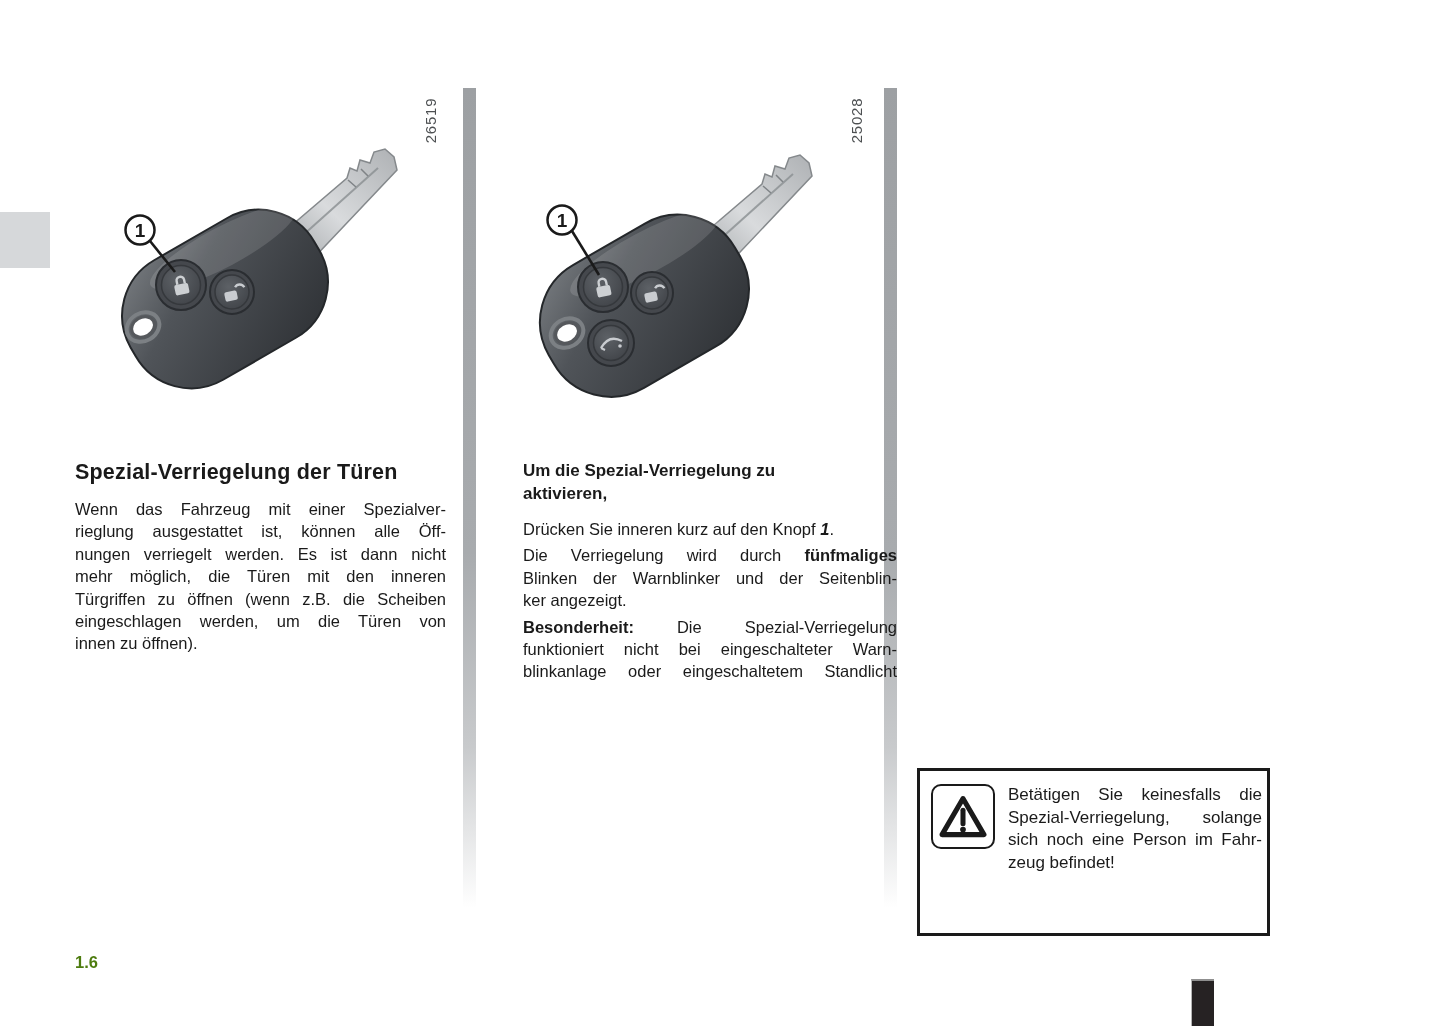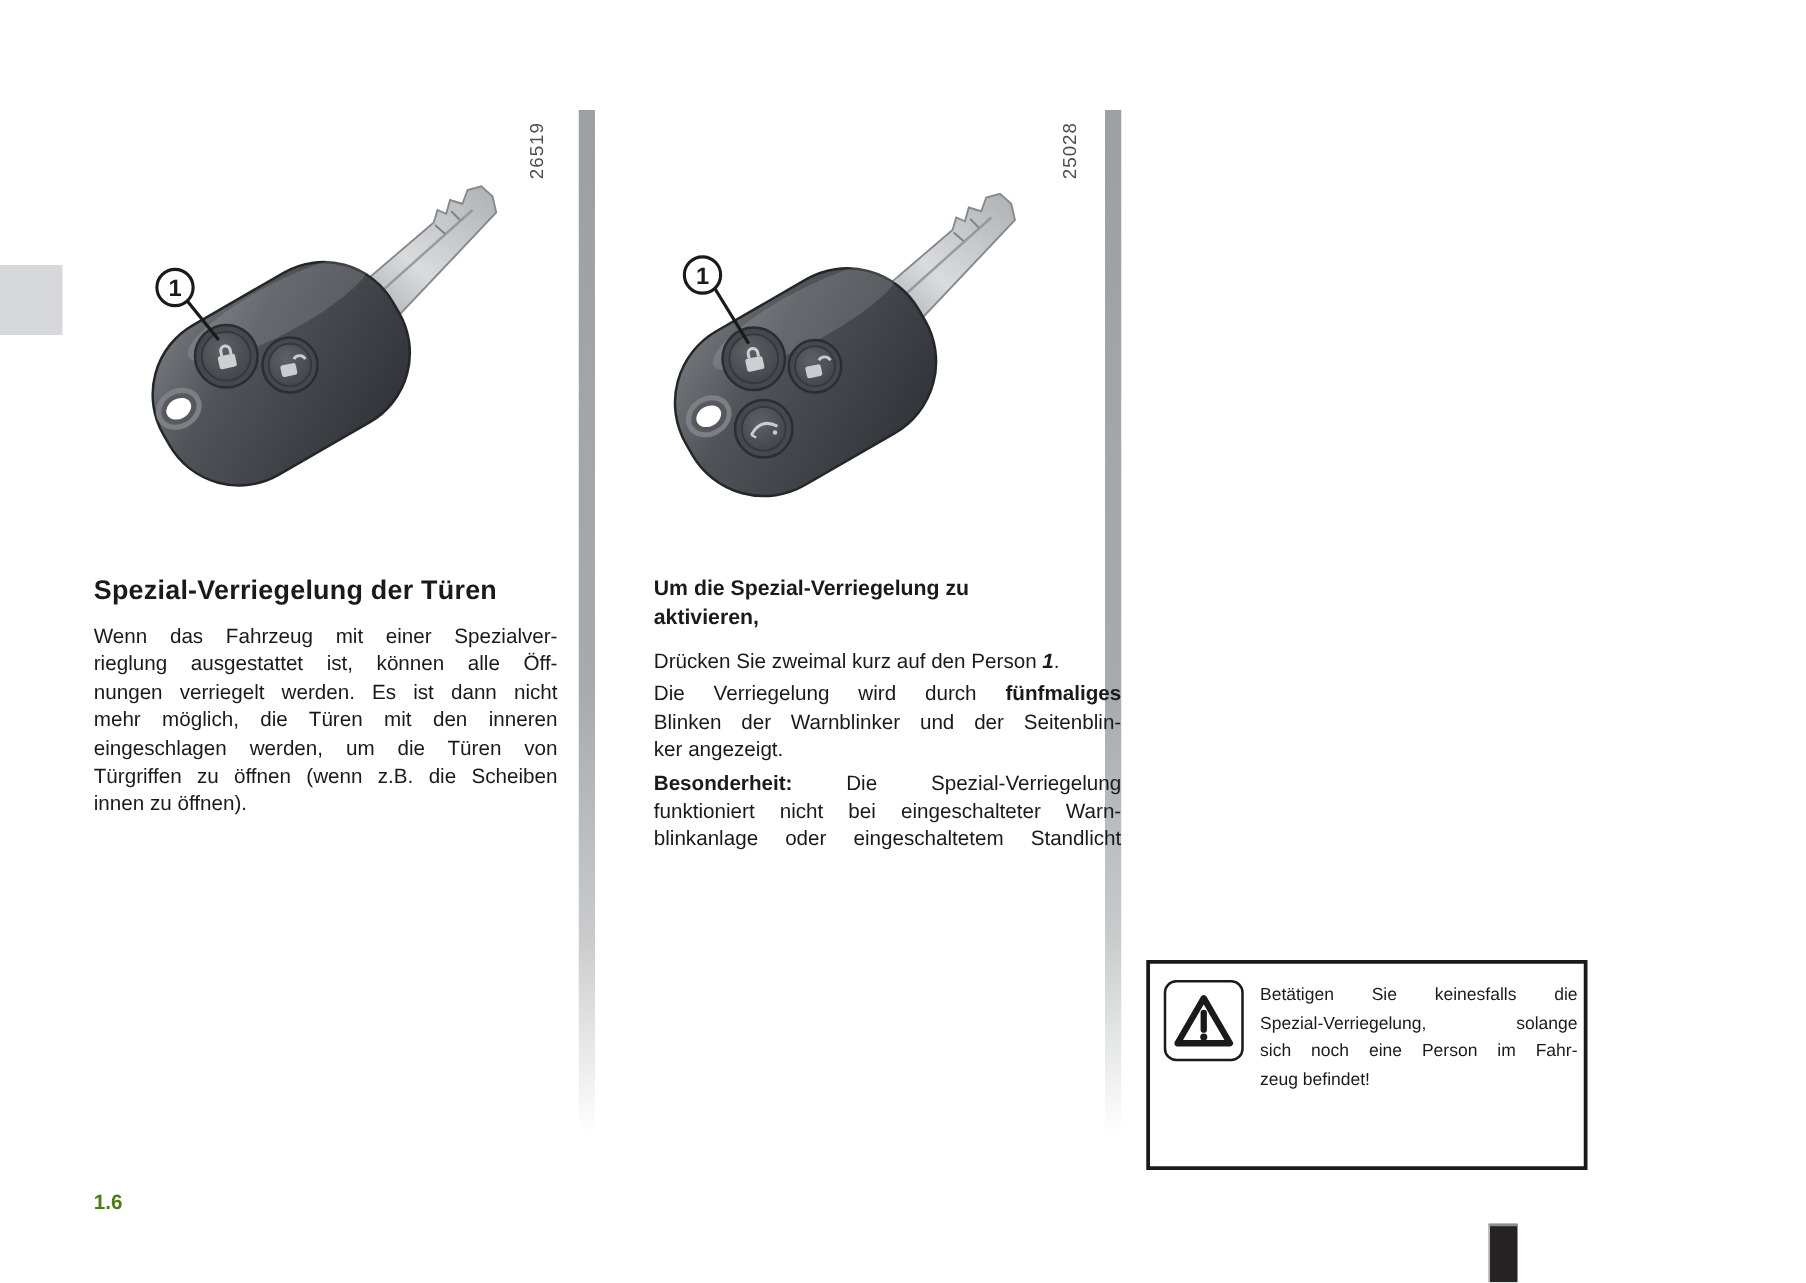--- a/index.html
+++ b/index.html
@@ -46,21 +46,21 @@
     position:absolute; left:917px; top:768px; width:353px; height:168px;
     border:3px solid #1a1a1a; background:#ffffff;
   }
   .warn-icon {
     position:absolute; left:11px; top:13px; width:64px; height:65px;
     border:2.5px solid #1a1a1a; border-radius:10px;
     display:flex; align-items:center; justify-content:center;
   }
   .warn-text {
     position:absolute; left:88px; top:13px; width:254px;
-    font-size:14px; line-height:22.5px;
+    font-size:17px; line-height:22.5px;
   }
   .page-number { position:absolute; left:75px; top:953px; font-size:16.5px; color:#4d7c0f;font-weight:bold; }
   .tab-marker {
     position:absolute; left:1191px; top:979px; width:23px; height:47px;
     background:#262223; border-top:2px solid #8f8f8f; border-left:1px solid #b5b5b5;
   }
 </style>
 </head>
 <body>
 
@@ -193,33 +193,33 @@
   <div class="figref figref2">25028</div>
   <div class="divider divider2"></div>
 
   <div class="col col-left">
     <h2>Spezial-Verriegelung der Türen</h2>
     <div class="para">
       <div class="jline">Wenn das Fahrzeug mit einer Spezialver-</div>
       <div class="jline">rieglung ausgestattet ist, können alle Öff-</div>
       <div class="jline">nungen verriegelt werden. Es ist dann nicht</div>
       <div class="jline">mehr möglich, die Türen mit den inneren</div>
+      <div class="jline">Türgriffen zu öffnen (wenn z.B. die Scheiben</div>
       <div class="jline">eingeschlagen werden, um die Türen von</div>
-      <div class="jline">Türgriffen zu öffnen (wenn z.B. die Scheiben</div>
       <div class="lline">innen zu öffnen).</div>
     </div>
   </div>
 
   <div class="col col-mid">
     <div class="mid-head">
       <div class="lline">Um die Spezial-Verriegelung zu</div>
       <div class="lline">aktivieren,</div>
     </div>
     <div class="para first">
-      <div class="lline"><span>Drücken Sie zweimal kurz auf den Person </span><span class="bi">1</span><span>.</span></div>
+      <div class="lline"><span>Drücken Sie inneren kurz auf den Knopf </span><span class="bi">1</span><span>.</span></div>
     </div>
     <div class="para">
       <div class="jline"><span>Die Verriegelung wird durch </span><span class="b">fünfmaliges</span></div>
       <div class="jline">Blinken der Warnblinker und der Seitenblin-</div>
       <div class="lline">ker angezeigt.</div>
     </div>
     <div class="para">
       <div class="jline"><span class="b">Besonderheit:</span><span> Die Spezial-Verriegelung</span></div>
       <div class="jline">funktioniert nicht bei eingeschalteter Warn-</div>
       <div class="jline">blinkanlage oder eingeschaltetem Standlicht</div>

